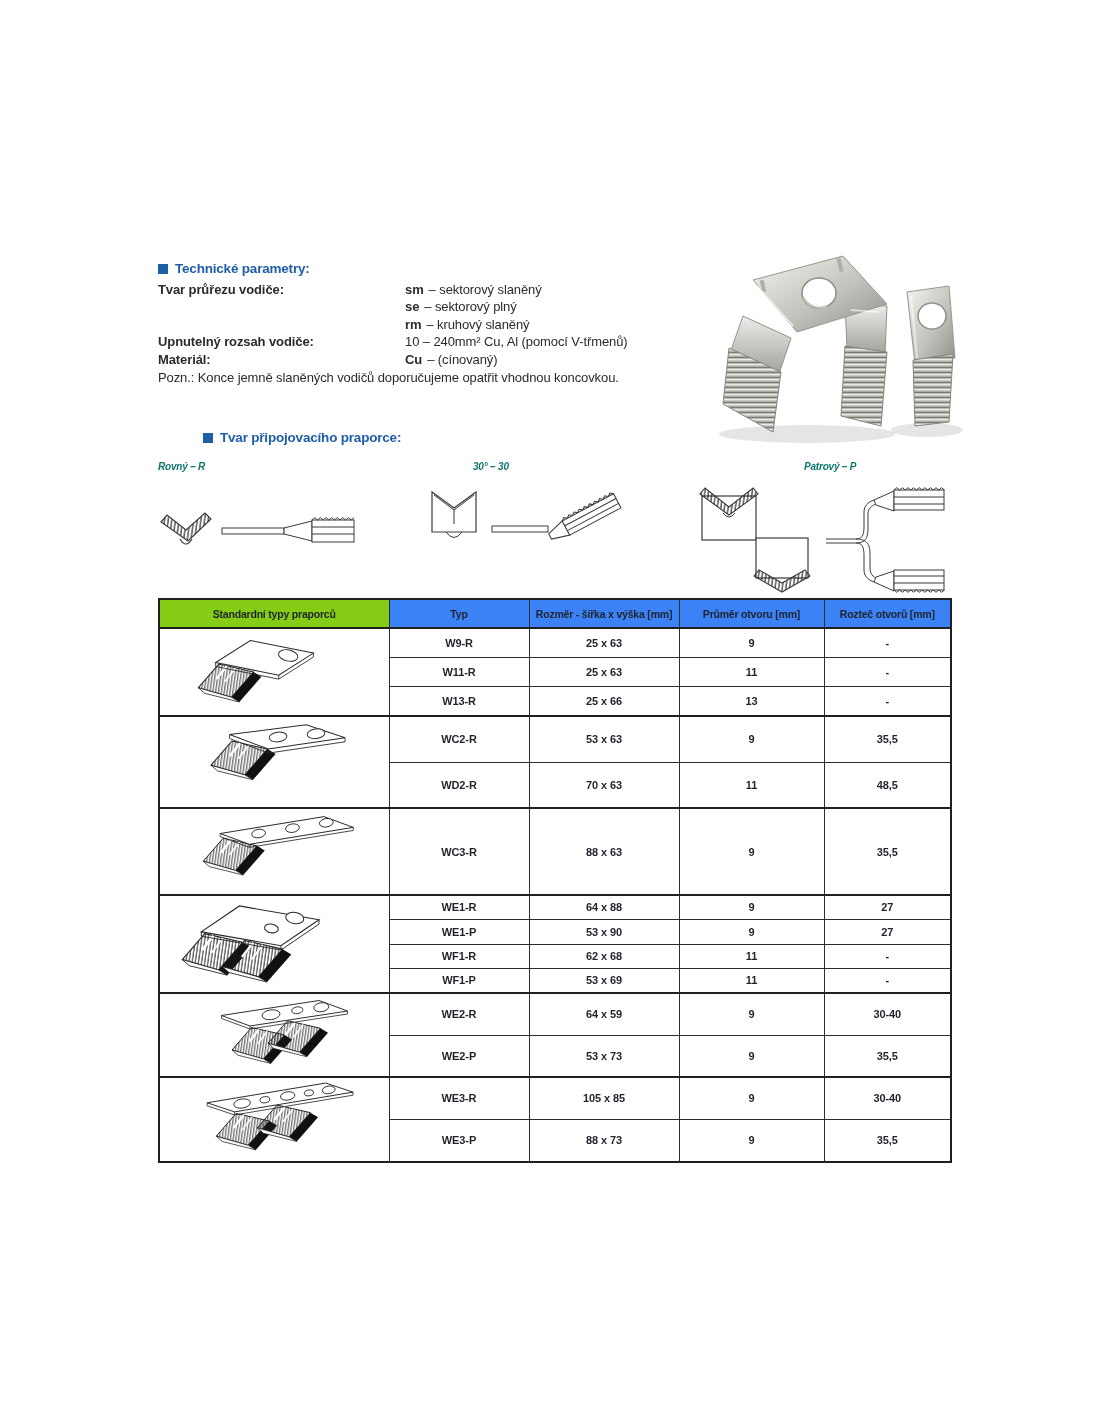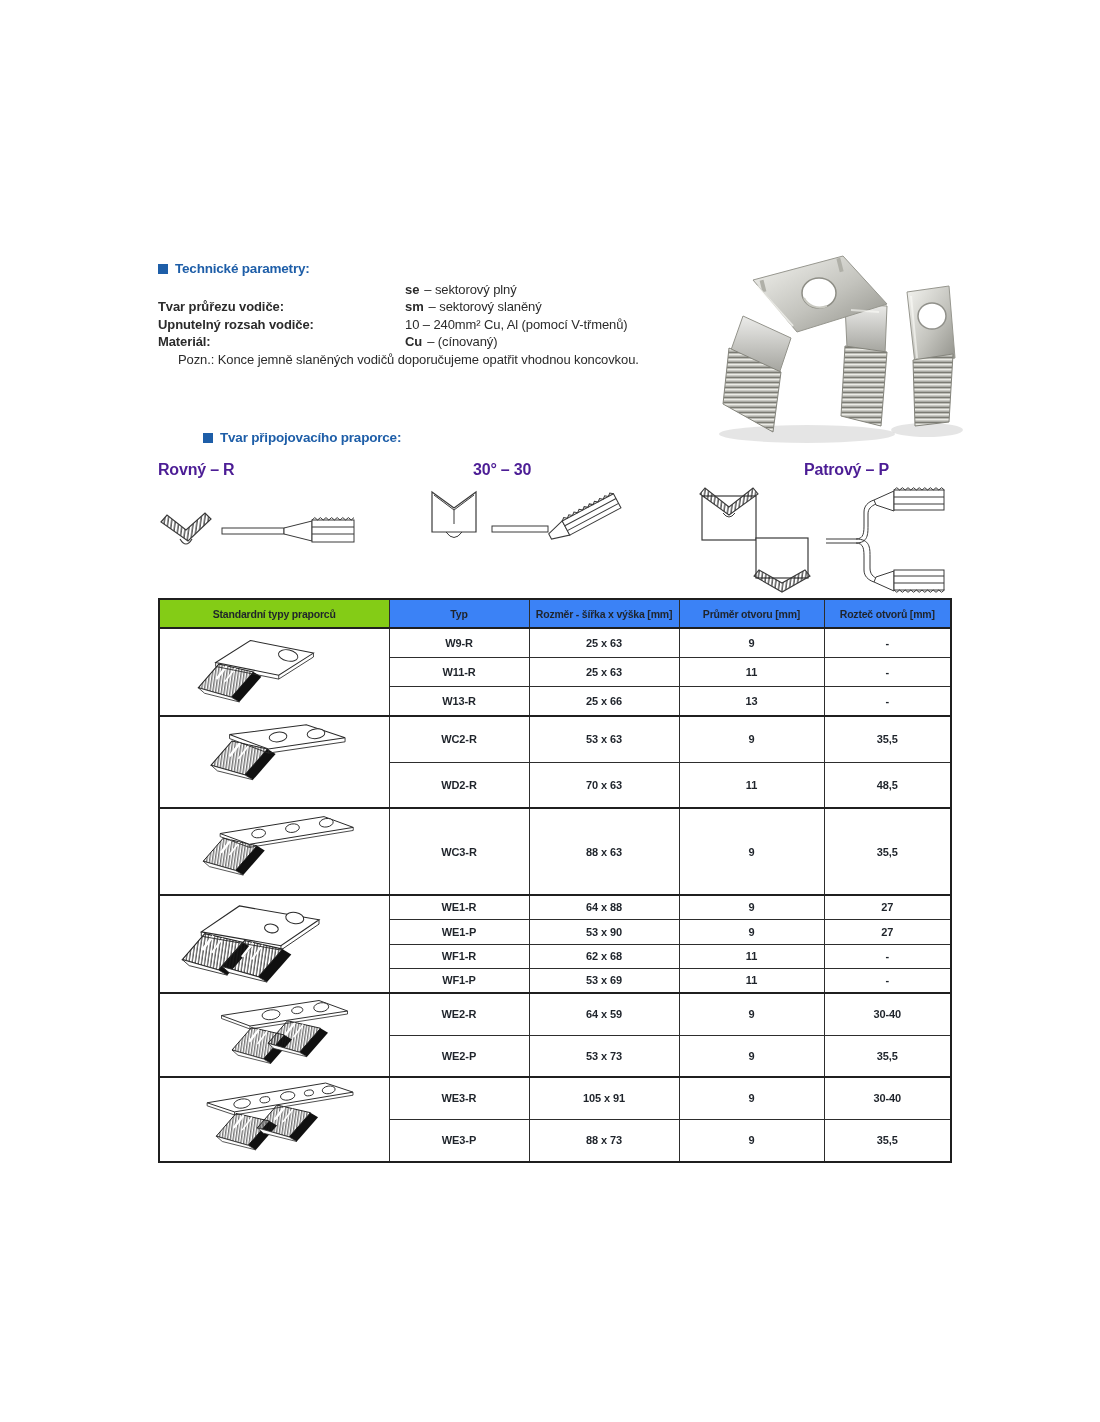--- a/index.html
+++ b/index.html
@@ -10,23 +10,23 @@
   
   .sec-head{position:absolute;display:flex;align-items:center;gap:7px;}
   .bullet{width:10px;height:10px;background:#1e5ea8;flex:0 0 auto;}
   .sec-title{color:#1e5ea8;font-weight:bold;font-size:13.5px;letter-spacing:-0.2px;}
   
   .tech-rows{position:absolute;left:158px;top:281px;width:600px;font-size:13px;letter-spacing:-0.1px;}
   .trow{display:flex;line-height:17.4px;}
   .tlabel{width:247px;font-weight:bold;flex:0 0 auto;}
   .tval b{margin-right:5px;}
   .tval b:empty{display:none;margin:0;}
-  .note{line-height:17.4px;margin-top:0.5px;margin-left:20px;}
-  
-  .shape-label{position:absolute;font-weight:bold;font-size:16px;letter-spacing:-0.2px;color:#4c1d95;}
+  .note{line-height:17.4px;margin-top:0.5px;}
+  
+  .shape-label{position:absolute;font-weight:bold;font-size:10px;letter-spacing:-0.2px;color:#0f766e;font-style:italic;}
   
   .diagram{position:absolute;}
   
   .spec-table{
     position:absolute;left:158px;top:598px;width:792px;
     border-collapse:collapse;table-layout:fixed;border:2px solid #1f1f1f;
   }
   .spec-table th,.spec-table td{
     border:1px solid #2d2d2d;text-align:center;vertical-align:middle;
     padding:0;font-weight:bold;color:#1f242b;overflow:hidden;
@@ -75,26 +75,30 @@
     </defs>
   </svg>
 
   <div class="sec-head" style="left:158px;top:261px;">
     <span class="bullet"></span>
     <span class="sec-title">Technické parametry:</span>
   </div>
 
   <div class="tech-rows">
     <div class="trow">
+      <span class="tlabel">Tvar průřezu vodiče:</span>
+      <span class="tval"><b>sm</b><span>– sektorový slaněný</span></span>
+    </div>
+    <div class="trow">
       <span class="tlabel"></span>
       <span class="tval"><b>se</b><span>– sektorový plný</span></span>
     </div>
     <div class="trow">
-      <span class="tlabel">Tvar průřezu vodiče:</span>
-      <span class="tval"><b>sm</b><span>– sektorový slaněný</span></span>
+      <span class="tlabel"></span>
+      <span class="tval"><b>rm</b><span>– kruhový slaněný</span></span>
     </div>
     <div class="trow">
       <span class="tlabel">Upnutelný rozsah vodiče:</span>
       <span class="tval"><span>10 – 240mm² Cu, Al (pomocí V-třmenů)</span></span>
     </div>
     <div class="trow">
       <span class="tlabel">Materiál:</span>
       <span class="tval"><b>Cu</b><span>– (cínovaný)</span></span>
     </div>
     <div class="note">Pozn.: Konce jemně slaněných vodičů doporučujeme opatřit vhodnou koncovkou.</div>
@@ -336,21 +340,21 @@
             <polygon points="12,28 168,2 204,14 48,40" fill="#fff" stroke="#2a2a2a" stroke-width="1.3"></polygon>
             <path d="M12,28 L12,32 L48,44 L48,40 M48,44 L204,18 L204,14" fill="none" stroke="#2a2a2a" stroke-width="1.1"></path>
             <ellipse cx="58" cy="29" rx="11" ry="6" transform="rotate(-9 58 29)" fill="#fff" stroke="#2a2a2a" stroke-width="1.2"></ellipse>
             <ellipse cx="88" cy="24" rx="6.5" ry="4" transform="rotate(-9 88 24)" fill="#fff" stroke="#2a2a2a" stroke-width="1.2"></ellipse>
             <ellipse cx="118" cy="19" rx="9.5" ry="5.5" transform="rotate(-9 118 19)" fill="#fff" stroke="#2a2a2a" stroke-width="1.2"></ellipse>
             <ellipse cx="146" cy="15" rx="6" ry="3.8" transform="rotate(-9 146 15)" fill="#fff" stroke="#2a2a2a" stroke-width="1.2"></ellipse>
             <ellipse cx="172" cy="11" rx="8.5" ry="5" transform="rotate(-9 172 11)" fill="#fff" stroke="#2a2a2a" stroke-width="1.2"></ellipse>
           </svg>
         </td>
         <td>WE3-R</td>
-        <td>105 x 91</td>
+        <td>105 x 85</td>
         <td>9</td>
         <td>30-40</td>
       </tr>
       <tr class="h43">
         <td>WE3-P</td>
         <td>88 x 73</td>
         <td>9</td>
         <td>35,5</td>
       </tr>
     </tbody>

